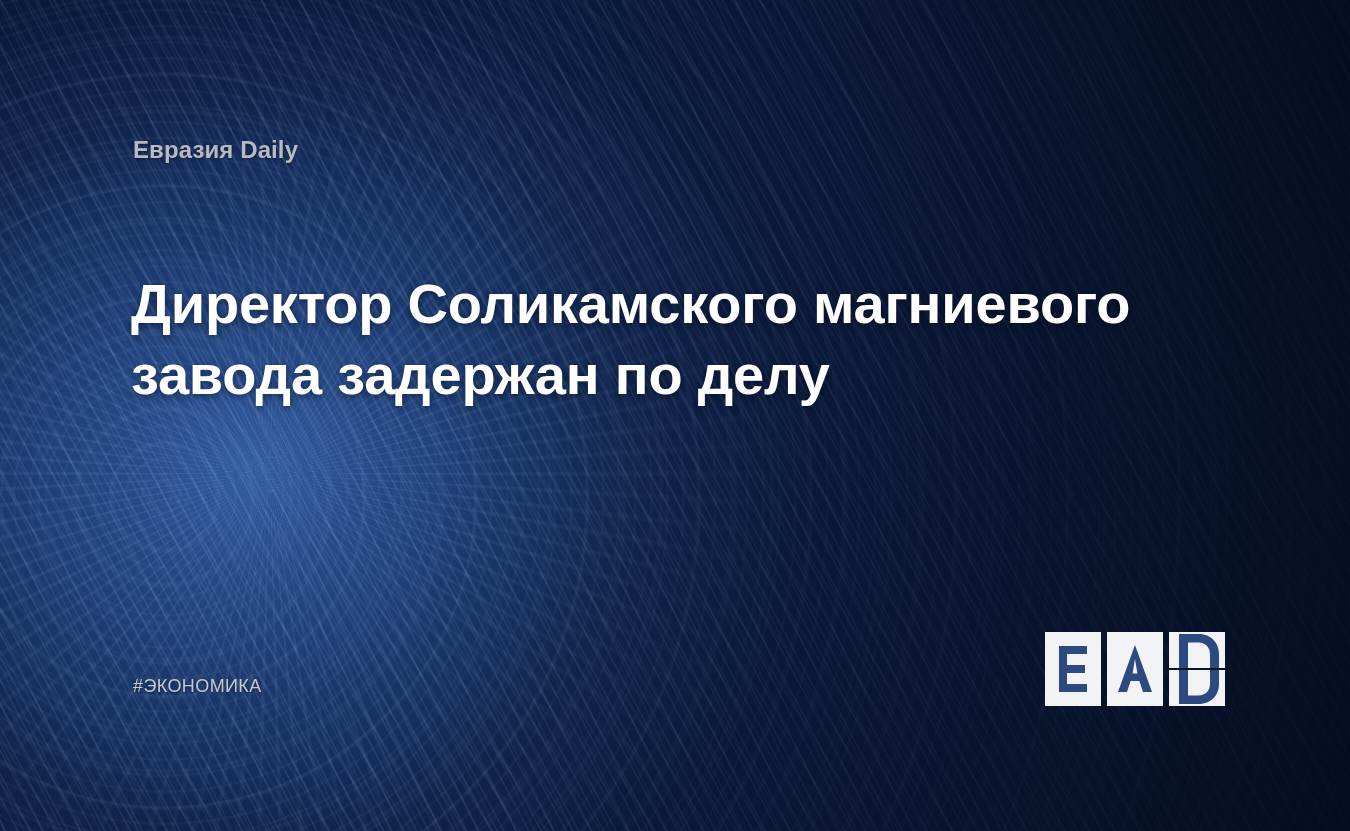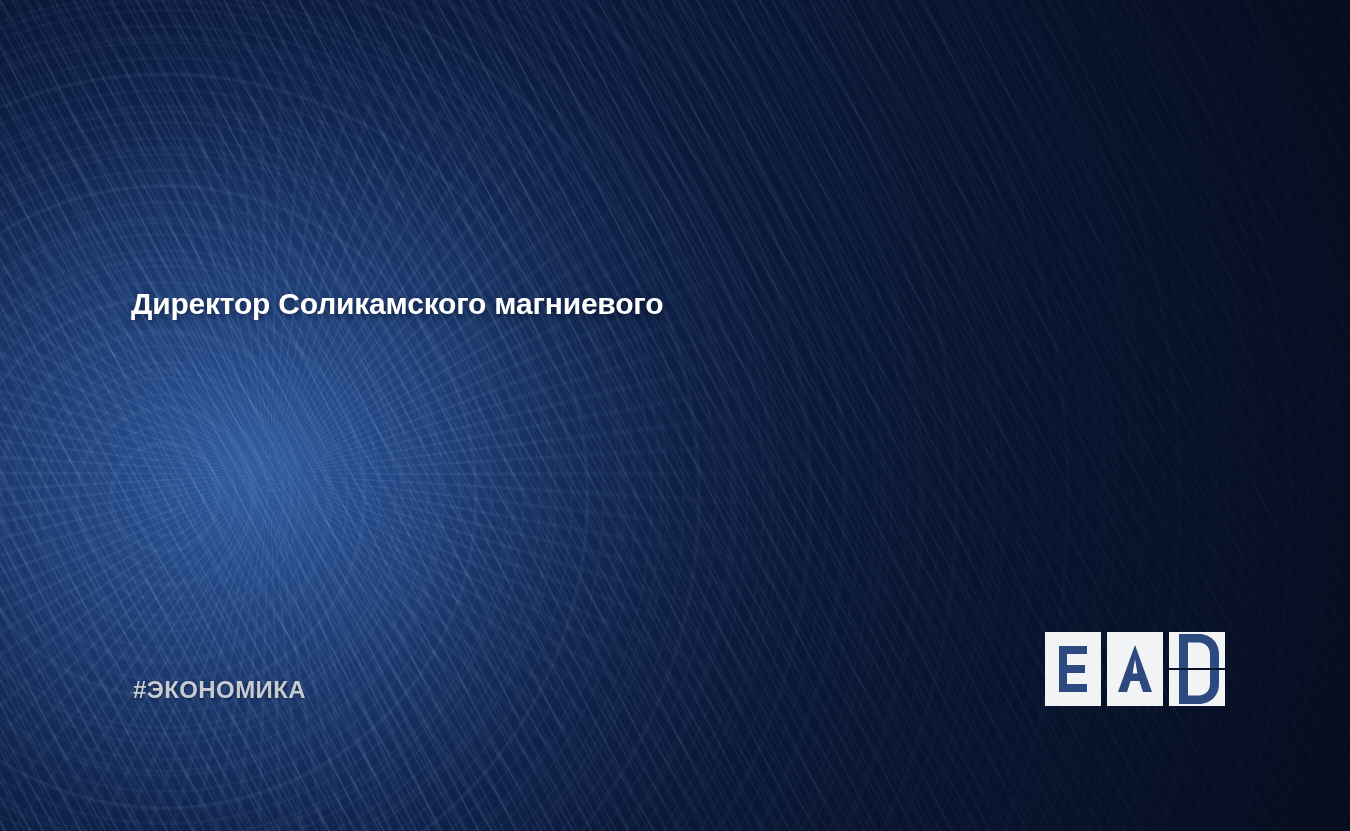--- a/index.html
+++ b/index.html
@@ -132,34 +132,34 @@
     letter-spacing:.1px;
     color:#b6bac4;
     text-shadow:0 1px 3px rgba(0,0,0,.45);
     white-space:nowrap;
   }
 
   .headline {
     position:absolute;
     left:131px; top:268px;
     width:960px;
-    font-size:30px;
+    font-size:56px;
     font-weight:bold;
     line-height:71px;
     color:#ffffff;
     letter-spacing:-.2px;
     text-shadow:0 2px 7px rgba(2,8,24,.55);
   }
   .headline .ln { display:block; white-space:nowrap; }
 
   .hashtag {
     position:absolute;
     left:133px; top:676px;
-    font-size:24px;
-    font-weight:bold;
+    font-size:18px;
+    font-weight:normal;
     letter-spacing:.4px;
     color:#c6cad2;
     text-shadow:0 1px 3px rgba(0,0,0,.45);
   }
 
   
   .logo {
     position:absolute;
     left:1045px; top:632px;
     width:180px; height:74px;
@@ -196,23 +196,25 @@
   <div class="rings"></div>
   <div class="rings2"></div>
   <div class="arcs"></div>
   <div class="streaks"></div>
   <div class="streaks-b"></div>
   <div class="bg-dark-right"></div>
   <div class="vignette"></div>
 
   <div class="content">
 
+    <div class="brand">Евразия Daily</div>
 
     <div class="headline">
       <span class="ln">Директор Соликамского магниевого</span>
+      <span class="ln">завода задержан по делу</span>
     </div>
 
     <div class="hashtag">#ЭКОНОМИКА</div>
 
     <div class="logo">
 
       <div class="logo-tile">
         <svg width="56" height="74" viewBox="0 0 56 74">
           <path d="M14 14 H42 V22 H22 V33 H40 V41 H22 V52 H42 V60 H14 Z" fill="#2d4a80"></path>
         </svg>

